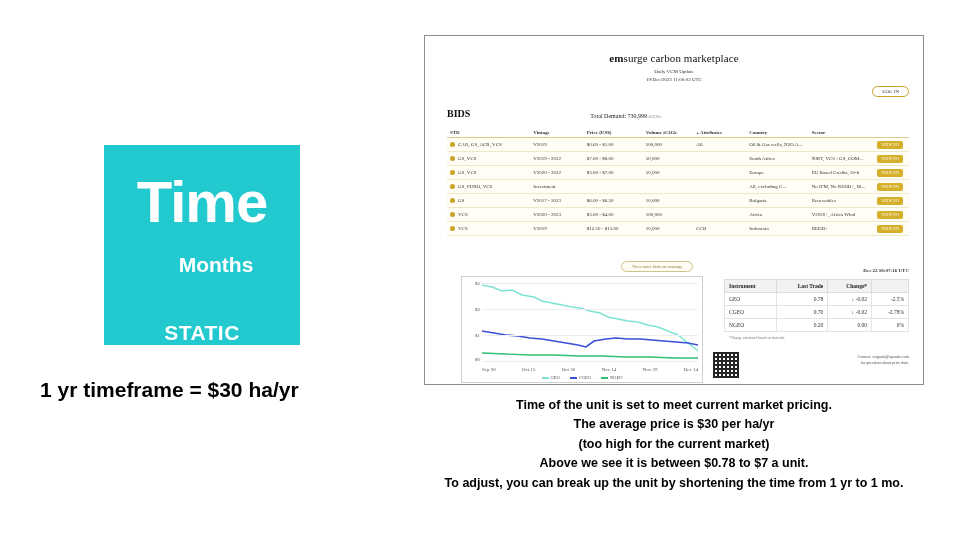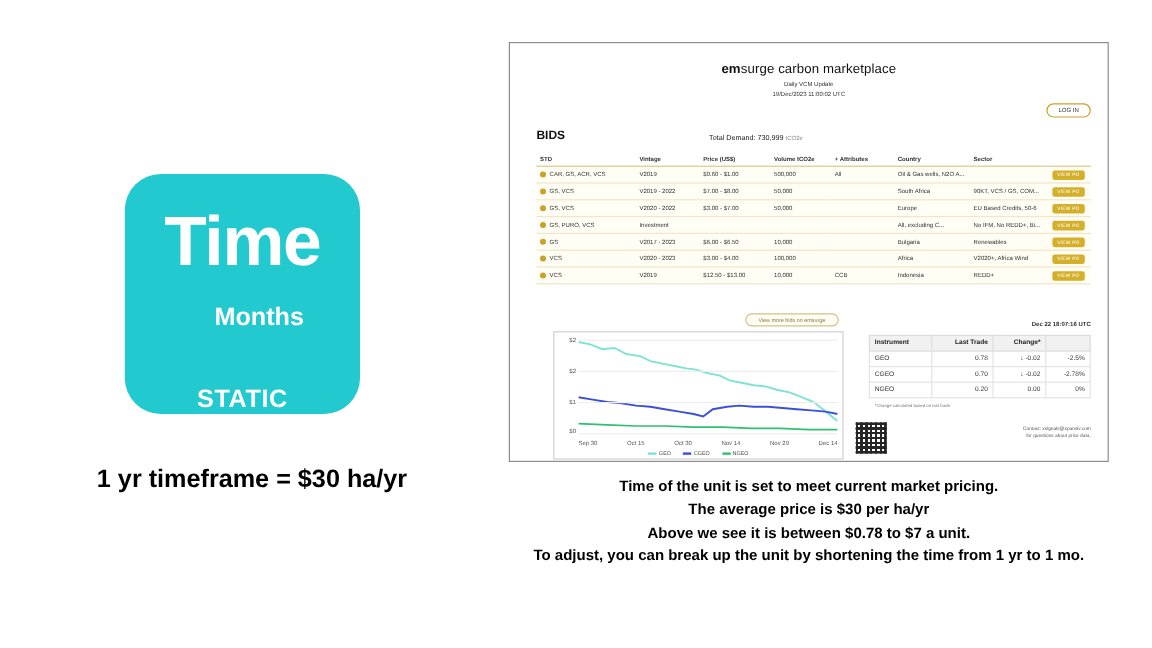--- a/index.html
+++ b/index.html
@@ -41,21 +41,20 @@
     left: 104px;
     top: 145px;
     width: 196px;
     height: 200px;
     background: #22c9ce;
     color: #ffffff;
     display: flex;
     flex-direction: column;
     align-items: center;
     justify-content: flex-start;
-    border-radius: 30px;
   }
   .time-card .big-word {
     font-size: 58px;
     font-weight: bold;
     line-height: 1;
     margin-top: 28px;
     letter-spacing: -1px;
   }
   .time-card .sub-word {
     font-size: 21px;
@@ -65,42 +64,42 @@
   }
   .time-card .static-word {
     font-size: 21px;
     font-weight: bold;
     margin-top: 44px;
     letter-spacing: 0.5px;
   }
   .left-notes {
     position: absolute;
     left: 40px;
-    top: 384px;
+    top: 374px;
     width: 340px;
-    text-align: center;
     color: #000000;
     font-size: 21px;
     font-weight: bold;
     line-height: 1.5;
   }
 
   
   .screenshot {
     position: absolute;
     left: 424px;
     top: 35px;
     width: 500px;
     height: 350px;
     background: #ffffff;
     border: 1px solid #8c8c8c;
     box-sizing: border-box;
     overflow: hidden;
     font-size: 5px;
     color: #222;
+    font-family: Liberation Serif, serif;
   }
   .ss-header {
     text-align: center;
     padding-top: 16px;
   }
   .ss-brandline {
     font-size: 11px;
     color: #111;
     letter-spacing: 0.1px;
   }
@@ -539,17 +538,18 @@
 
     <div class="ss-foot">
       <div>Contact: xsignals@xpansiv.com</div>
       <div>for questions about price data.</div>
     </div>
   </div>
 
   <div class="right-caption">
     <div>Time of the unit is set to meet current market pricing.</div>
     <div>The average price is $30 per ha/yr</div>
+    <div>(too high for the current market)</div>
     <div>Above we see it is between $0.78 to $7 a unit.</div>
     <div>To adjust, you can break up the unit by shortening the time from 1 yr to 1 mo.</div>
   </div>
 
 </div>
 
 </body></html>

